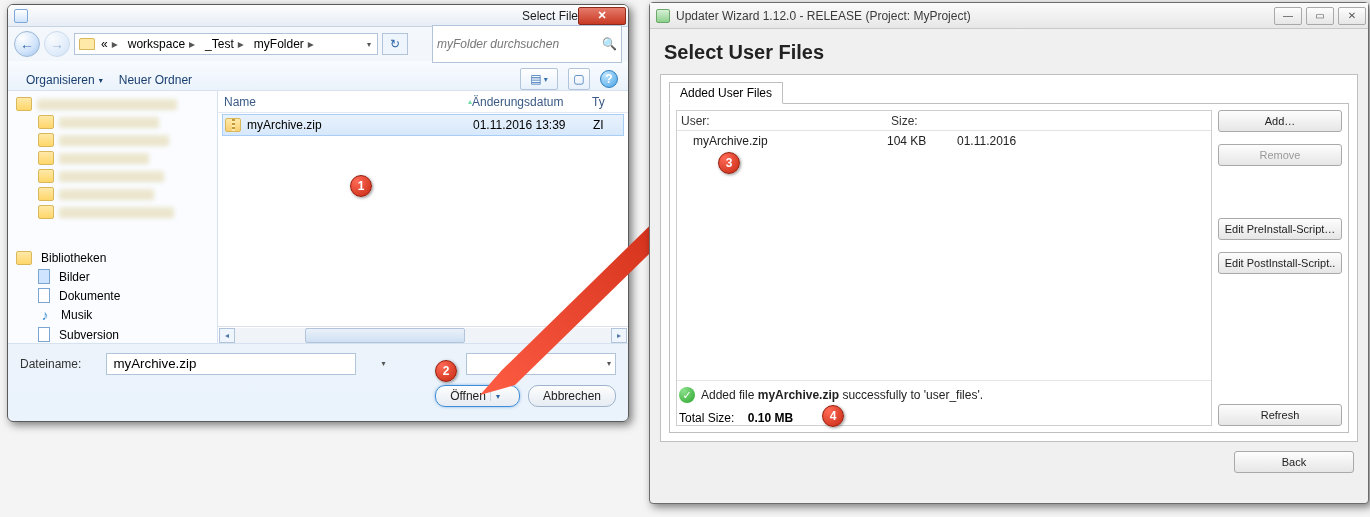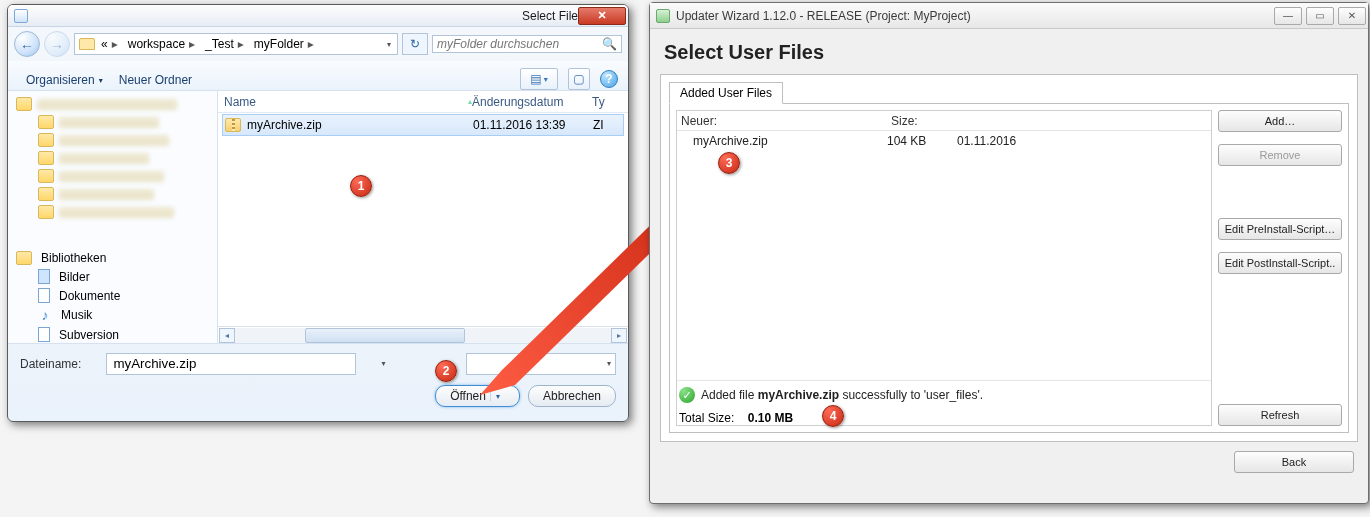--- a/index.html
+++ b/index.html
@@ -13,21 +13,21 @@
   #fd-close{width:48px;height:18px;background:linear-gradient(#e67a6a,#c83a24);border:1px solid #8a2a1a;border-radius:2px;display:flex;align-items:center;justify-content:center;color:#fff;font-weight:bold;font-size:11px;}
   
   #fd-nav{height:34px;display:flex;align-items:center;padding:4px 6px;gap:4px;}
   .nav-btn{width:26px;height:26px;border:1px solid #9eb9d6;border-radius:13px;background:radial-gradient(circle at 30% 25%,#fff,#cfe3fb 60%,#9fc1e8);display:flex;align-items:center;justify-content:center;color:#3569a7;font-size:14px;}
   .nav-btn.disabled{opacity:.45;}
   #fd-breadcrumb{flex:1;height:22px;border:1px solid #b1c4da;background:#fff;display:flex;align-items:center;padding:0 2px;gap:2px;}
   .crumb{display:flex;align-items:center;padding:0 2px;height:100%;white-space:nowrap;}
   .crumb .arr{padding:0 4px;color:#555;}
   .folder-icon-sm{width:16px;height:12px;background:#ffe9a8;border:1px solid #d9b85c;border-radius:2px 2px 0 0;margin:0 2px;}
   #fd-refresh{width:26px;height:22px;border:1px solid #b1c4da;background:#eef5fd;display:flex;align-items:center;justify-content:center;color:#2a63a3;}
-  #fd-search{width:190px;height:18px;border:1px solid #b1c4da;background:#fff;display:flex;align-items:center;padding:4px 4px;color:#777;font-style:italic;}
+  #fd-search{width:190px;height:38px;border:1px solid #b1c4da;background:#fff;display:flex;align-items:center;padding:4px 4px;color:#777;font-style:italic;margin-left:20px;}
   #fd-search .sicon{margin-left:auto;color:#3a74b5;font-style:normal;}
   
   #fd-toolbar{height:30px;display:flex;align-items:flex-end;padding:0 10px;border-bottom:1px solid #d6e2ef;background:linear-gradient(#f9fcff,#eaf2fb);}
   #fd-toolbar .tbtn{color:#1a3f6f;padding:3px 8px;display:flex;align-items:center;gap:4px;}
   #fd-toolbar .arr{font-size:8px;color:#1a3f6f;}
   #fd-toolbar .right{margin-left:auto;display:flex;align-items:center;gap:10px;}
   .view-btn{width:38px;height:22px;border:1px solid #b1c4da;background:linear-gradient(#fff,#e8f1fb);border-radius:2px;display:flex;align-items:center;justify-content:center;gap:2px;color:#3a74b5;}
   
   #fd-body{display:flex;height:252px;}
   #fd-tree{width:210px;border-right:1px solid #d6e2ef;background:#fafcff;padding:4px 0 4px 8px;overflow:hidden;}
@@ -262,21 +262,21 @@
       <div>✕</div>
     </div>
   </div>
   <div id="wz-heading">Select User Files</div>
 
   <div id="wz-panel">
     <div id="wz-tabrow"><span id="wz-tab">Added User Files</span></div>
     <div id="wz-inner">
       <div id="wz-left">
         <div id="wz-head">
-          <span class="wc-name">Neuer:</span>
+          <span class="wc-name">User:</span>
           <span class="wc-size">Size:</span>
         </div>
         <div id="wz-row">
           <span class="wc-name" style="width:194px">myArchive.zip</span>
           <span class="wc-size">104 KB</span>
           <span class="wc-date">01.11.2016</span>
         </div>
         <div style="flex:1"></div>
         <div id="wz-status" style="border-top:1px solid #e6e6e6">
           <span class="ok-icon">✓</span>

